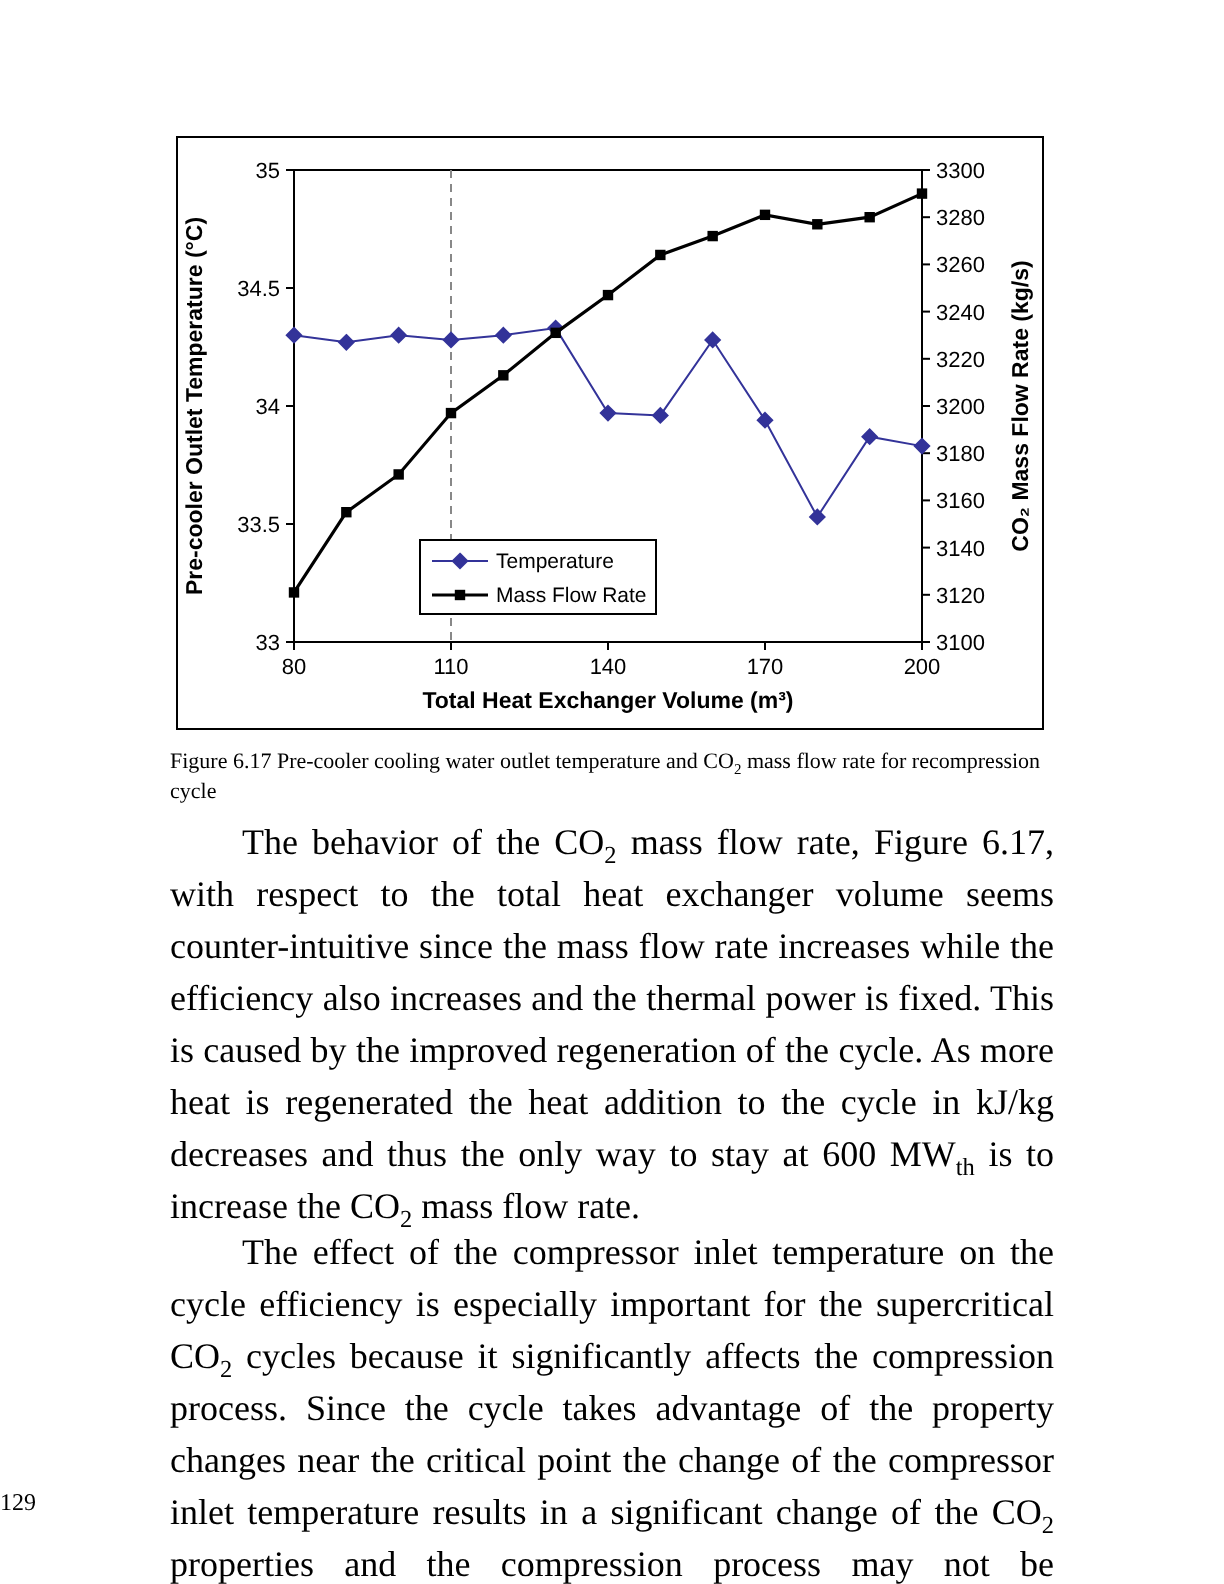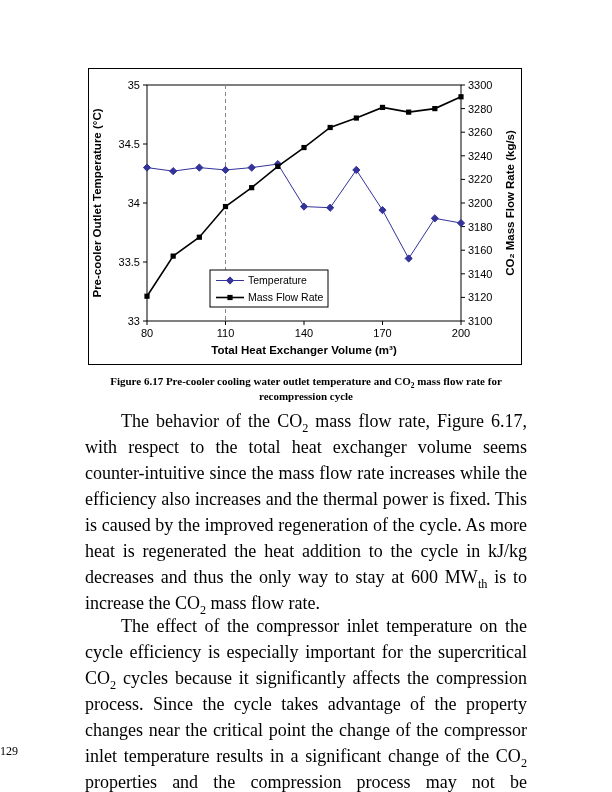--- a/index.html
+++ b/index.html
@@ -1,22 +1,22 @@
 <!DOCTYPE html>
 <html><head>
 <meta charset="utf-8">
 <style>
   html,body{margin:0;padding:0;background:#e8e8e8;}
   .page{position:relative;width:612px;height:792px;margin:0 auto;background:#ffffff;
         font-family:"Liberation Serif","DejaVu Serif",serif;color:#000;overflow:hidden;}
   .figure-box{position:absolute;left:88px;top:68px;width:434px;height:297px;
               border:1px solid #000;box-sizing:border-box;background:#fff;}
   .figure-box svg{display:block;}
-  .caption{position:absolute;left:85px;top:374px;width:442px;text-align:center;
-           font-weight:bold;font-size:11px;line-height:15px;}
+  .caption{position:absolute;left:85px;top:374px;width:442px;
+           font-weight:normal;font-size:11px;line-height:15px;}
   .para{position:absolute;left:85px;width:442px;margin:0;text-align:justify;
         font-size:18px;line-height:26px;text-indent:36px;}
   #para1{top:408px;}
   #para2{top:613px;}
   .heading{position:absolute;left:85px;top:562px;width:442px;
            font-family:"Liberation Sans","DejaVu Sans",sans-serif;
            font-weight:bold;font-style:italic;font-size:13.5px;}
   .heading .sec-num{display:inline-block;margin-right:16px;}
   .page-num{position:absolute;left:0;top:744px;width:612px;font-size:12px;}
   sub{font-size:68%;vertical-align:sub;line-height:0;}

